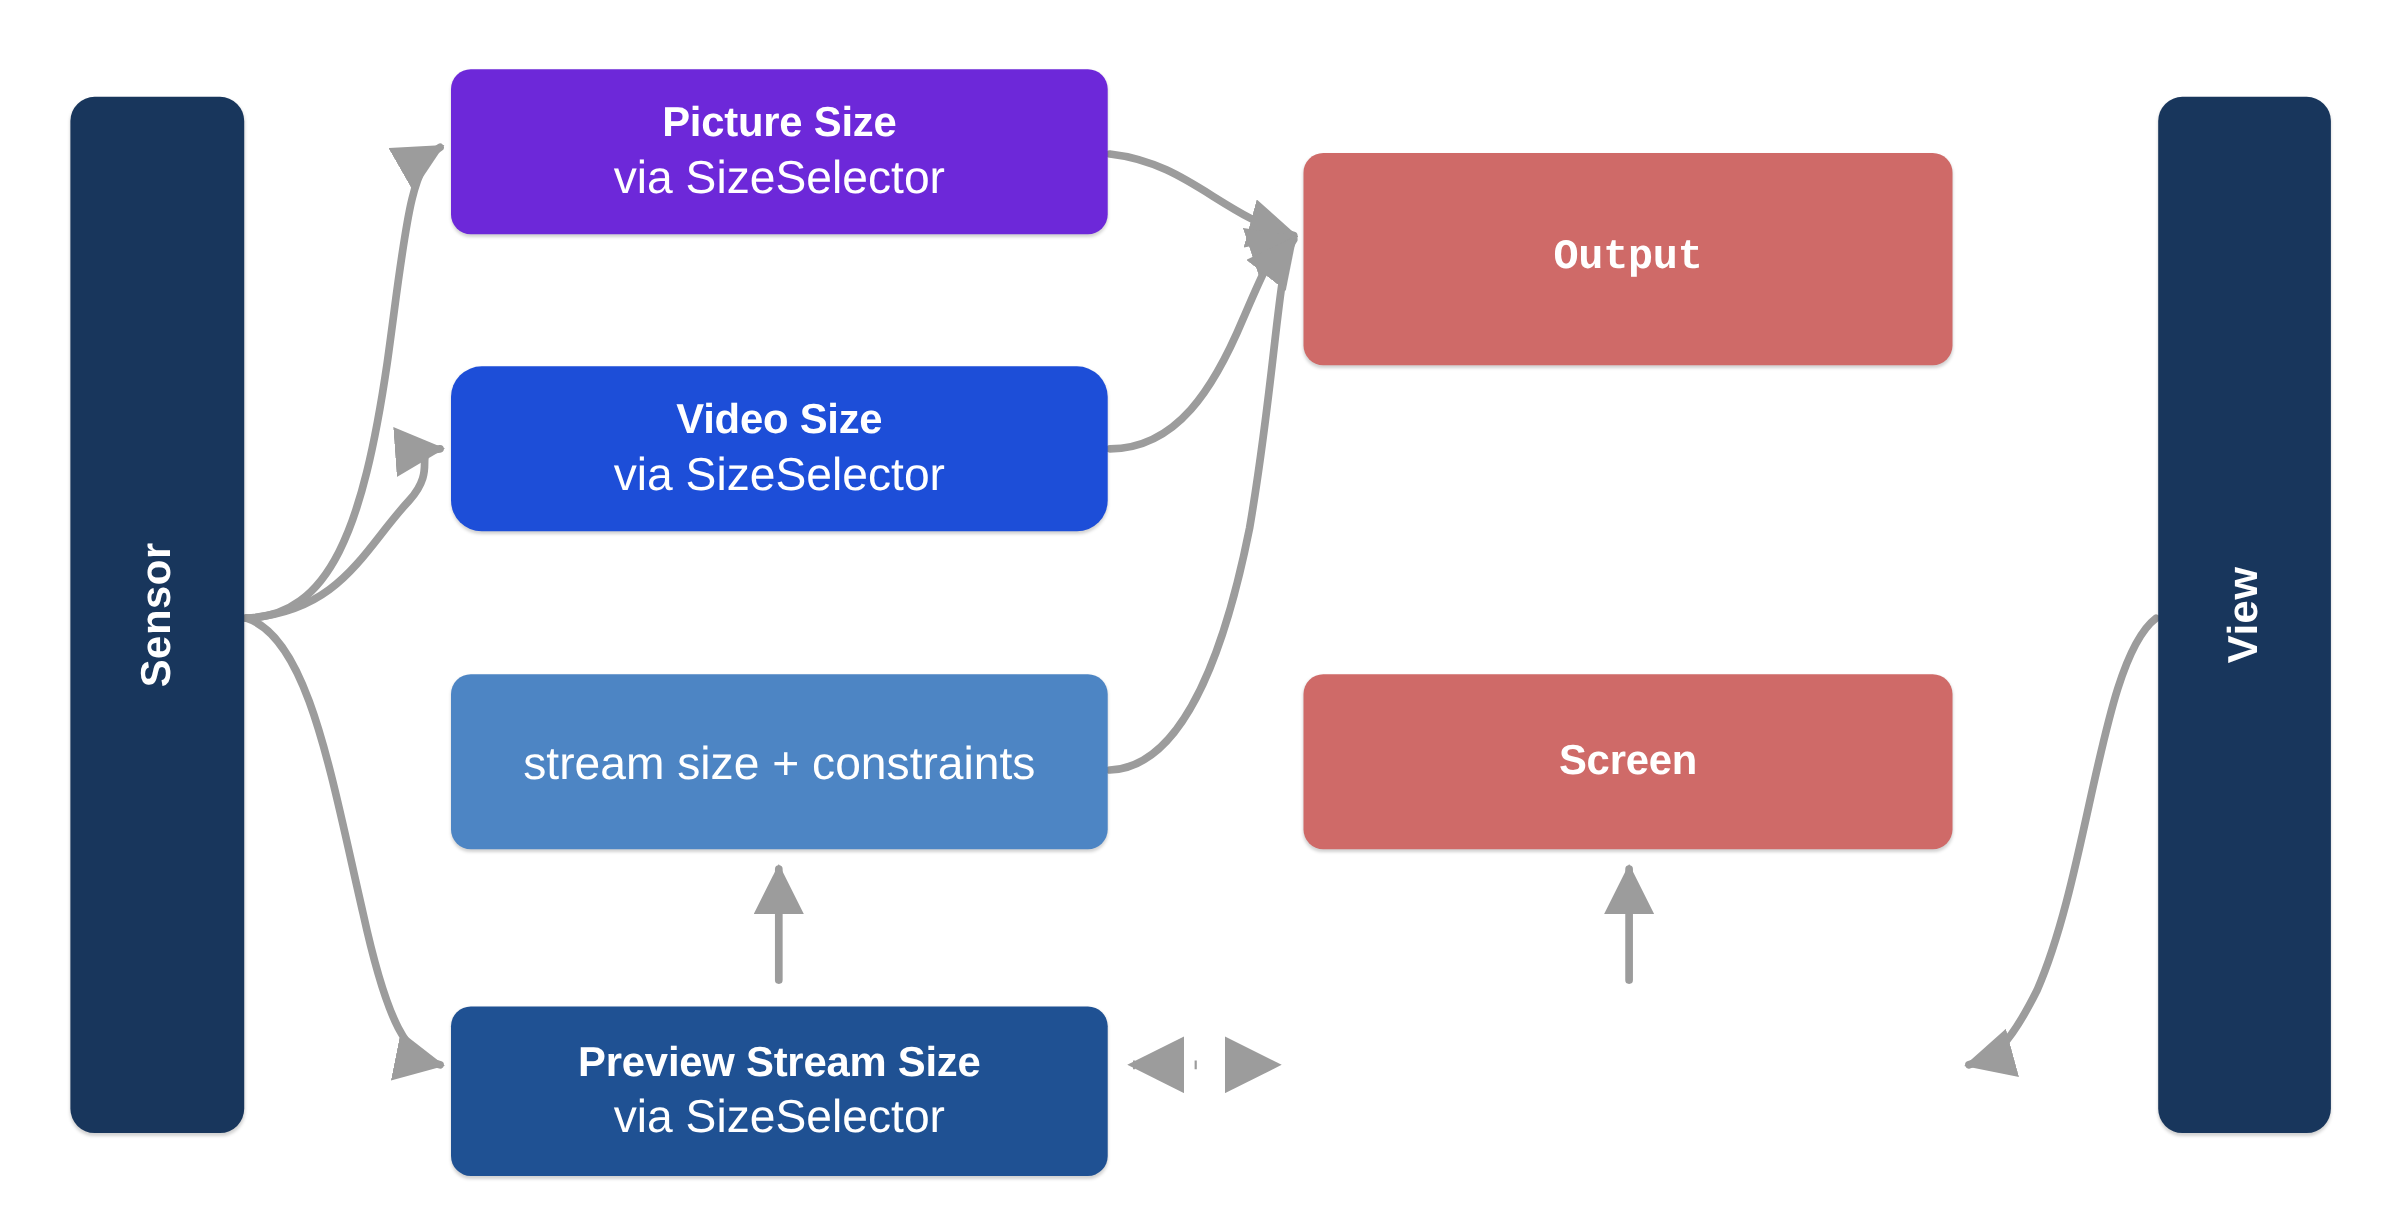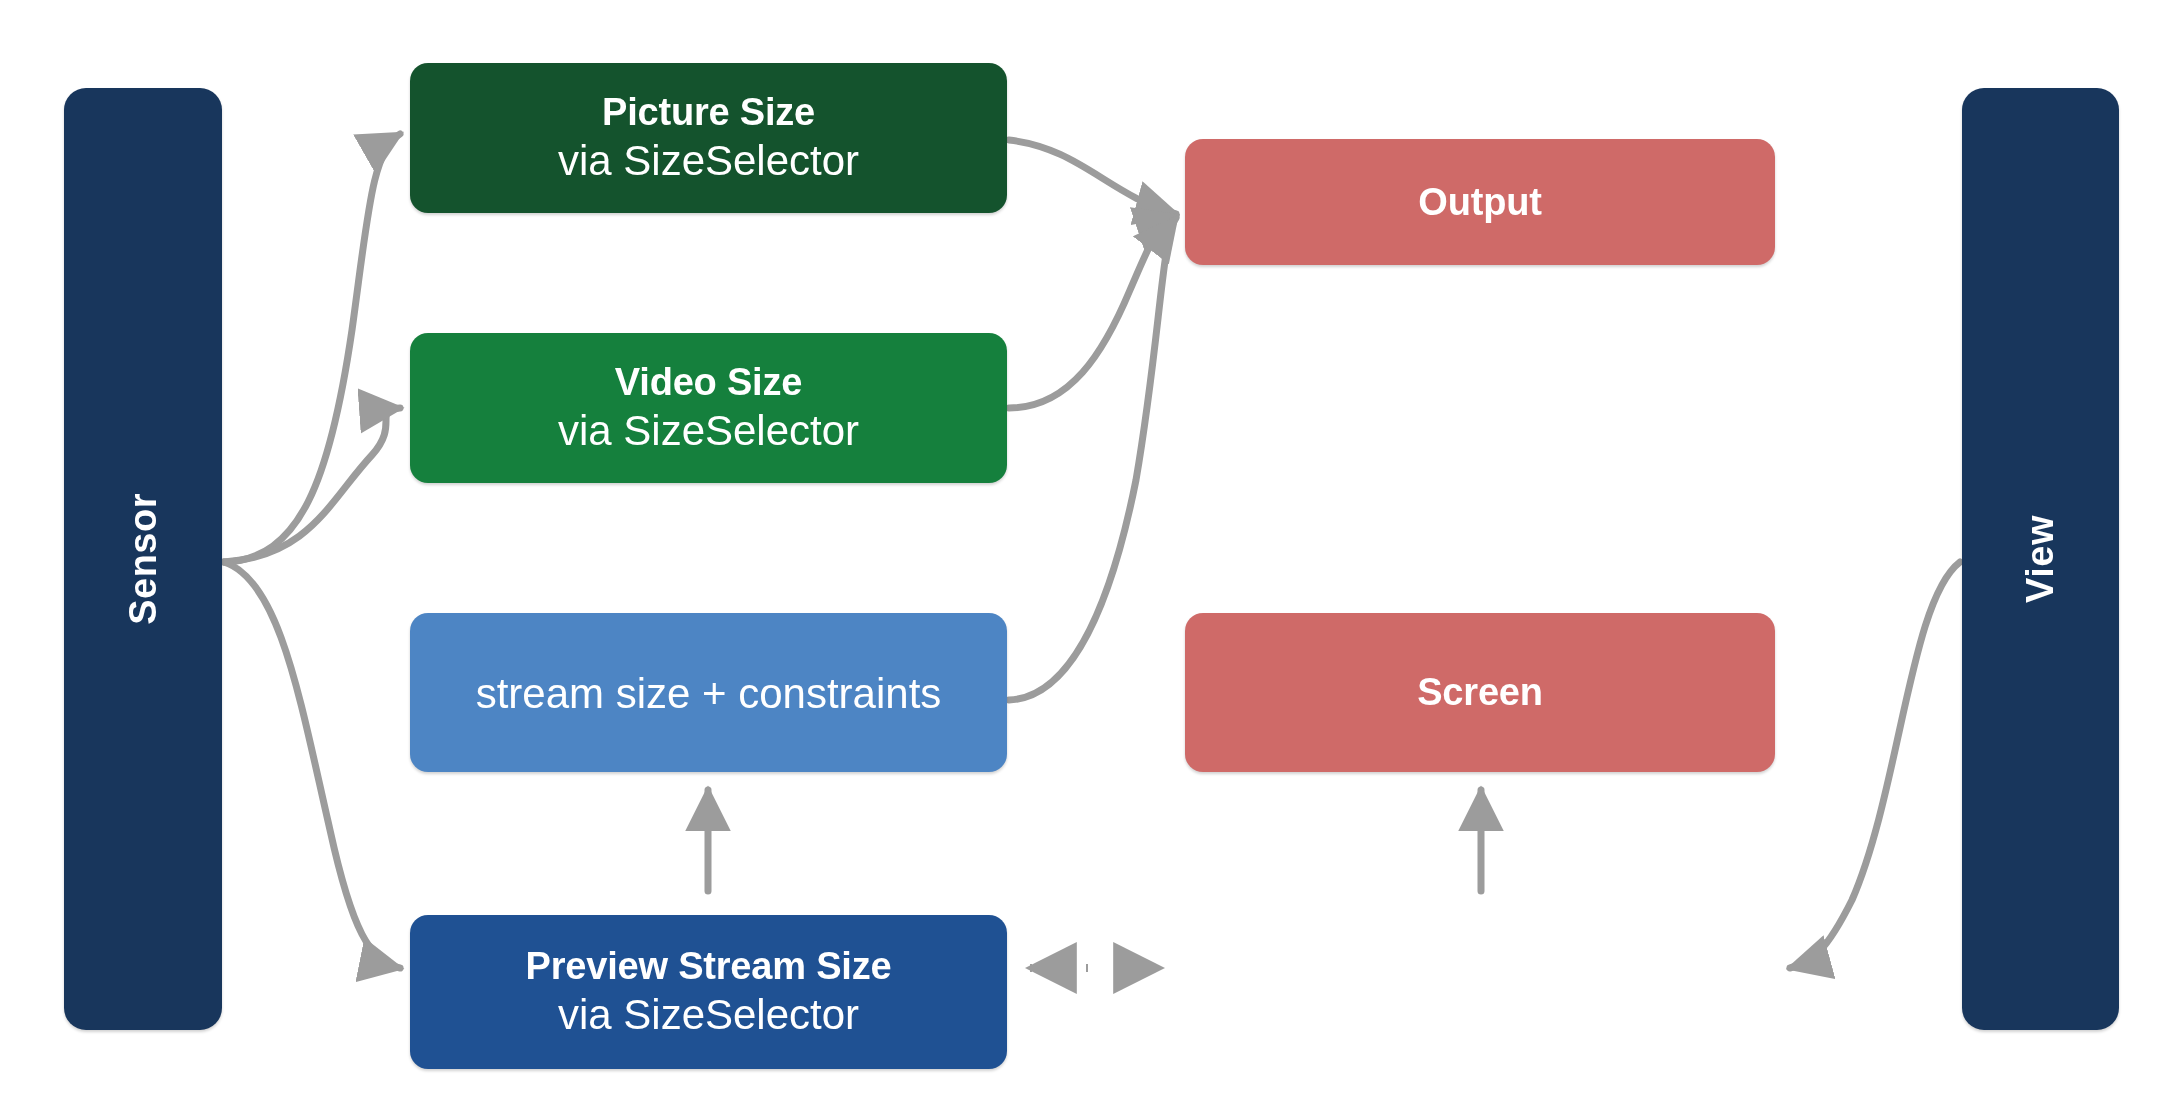--- a/index.html
+++ b/index.html
@@ -70,21 +70,21 @@
 
   
   #lane-sensor   { left: 64px;   top: 88px;  width: 158px; height: 942px; }
   #lane-view     { left: 1962px; top: 88px;  width: 157px; height: 942px; }
 
   #node-picture  { left: 410px;  top: 63px;  width: 597px; height: 150px; }
   #node-video    { left: 410px;  top: 333px; width: 597px; height: 150px; }
   #node-snapshot { left: 410px;  top: 613px; width: 597px; height: 159px; }
   #node-preview  { left: 410px;  top: 893px; width: 597px; height: 154px; }
 
-  #node-output   { left: 1185px; top: 139px; width: 590px; height: 126px; }
+  #node-output   { left: 1185px; top: 139px; width: 590px; height: 193px; font-family: Liberation Mono, monospace; }
   #node-screen   { left: 1185px; top: 613px; width: 590px; height: 159px; }
   #node-surface  { left: 1185px; top: 893px; width: 590px; height: 154px; }
 </style>
 </head>
 <body>
 
 <div id="diagram-root">
 
   <svg class="edges-layer" viewBox="0 0 2182 1104" width="2182" height="1104" xmlns="http://www.w3.org/2000/svg">
     <defs>
@@ -118,26 +118,26 @@
   </svg>
 
   <div class="lane" id="lane-sensor" style="background:#18365C;">
     <span class="lane-label">Sensor</span>
   </div>
 
   <div class="lane" id="lane-view" style="background:#18365C;">
     <span class="lane-label">View</span>
   </div>
 
-  <div class="node" id="node-picture" style="background:#14532d;">
+  <div class="node" id="node-picture" style="background:#6d28d9;">
     <span class="title">Picture Size</span>
     <span class="subtitle">via SizeSelector</span>
   </div>
 
-  <div class="node" id="node-video" style="background:#15803d;">
+  <div class="node" id="node-video" style="background:#1d4ed8;border-radius:28px;">
     <span class="title">Video Size</span>
     <span class="subtitle">via SizeSelector</span>
   </div>
 
   <div class="node" id="node-snapshot" style="background:#4D85C4;">
     <span class="subtitle">stream size + constraints</span>
   </div>
 
   <div class="node" id="node-preview" style="background:#1F5193;margin-top:22px;">
     <span class="title">Preview Stream Size</span>

